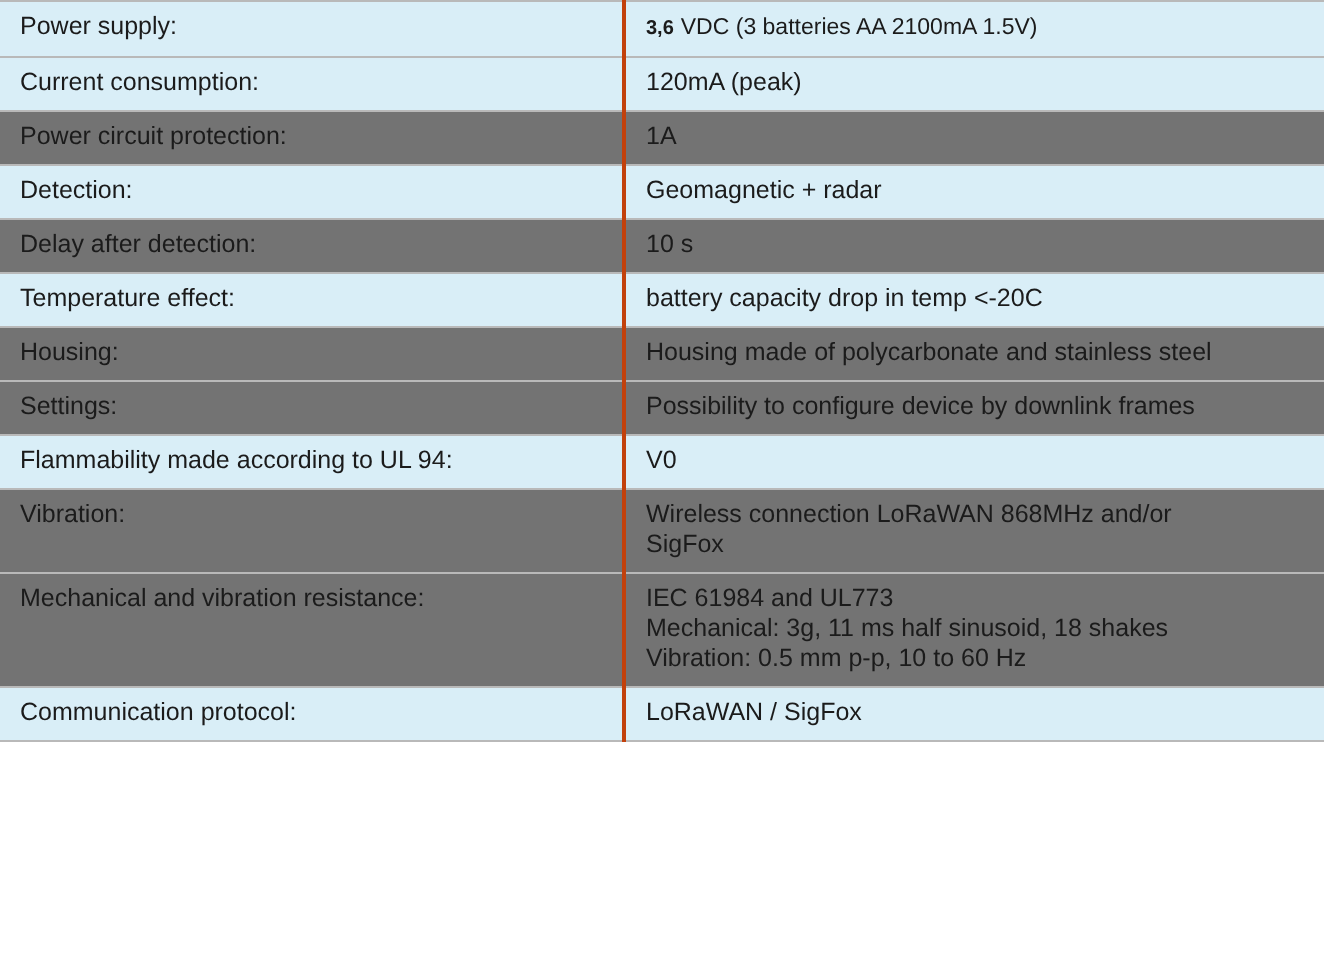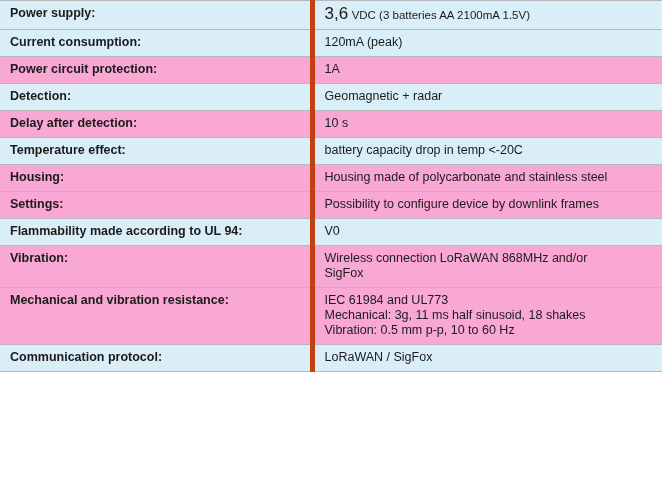--- a/index.html
+++ b/index.html
@@ -15,46 +15,47 @@
   }
   .spec-table {
     width: 662px;
     border-collapse: collapse;
     table-layout: fixed;
   }
   .spec-table col.c-label { width: 312px; }
   .spec-table col.c-value { width: 350px; }
 
   .spec-table tr {
-    background: #f9a8d4;
+    background: #737373;
   }
   .spec-table tr.alt {
     background: #d9eef7;
   }
   .spec-table td {
     border-top: 1px solid #b9b9b9;
     border-bottom: 1px solid #b9b9b9;
     padding: 5px 10px 6px 10px;
     vertical-align: top;
     font-size: 12.5px;
     line-height: 15px;
     color: #1b1b1b;
   }
   .spec-table td.label {
-    font-weight: bold;
-    border-right: 5px solid #c2410c;
+    font-weight: normal;
+    border-right: 2px solid #c2410c;
   }
   .spec-table td.value {
     font-weight: normal;
   }
   .value .sub {
     font-size: 11.5px;
   }
   .value .big {
-    font-size: 17px;
+    font-size: 10px;
+    font-weight: bold;
   }
   .dims {
     display: table;
     border-spacing: 0;
   }
   .dims .drow { display: table-row; }
   .dims .dkey, .dims .dval {
     display: table-cell;
     padding: 0 0 1px 0;
     font-size: 12.5px;

